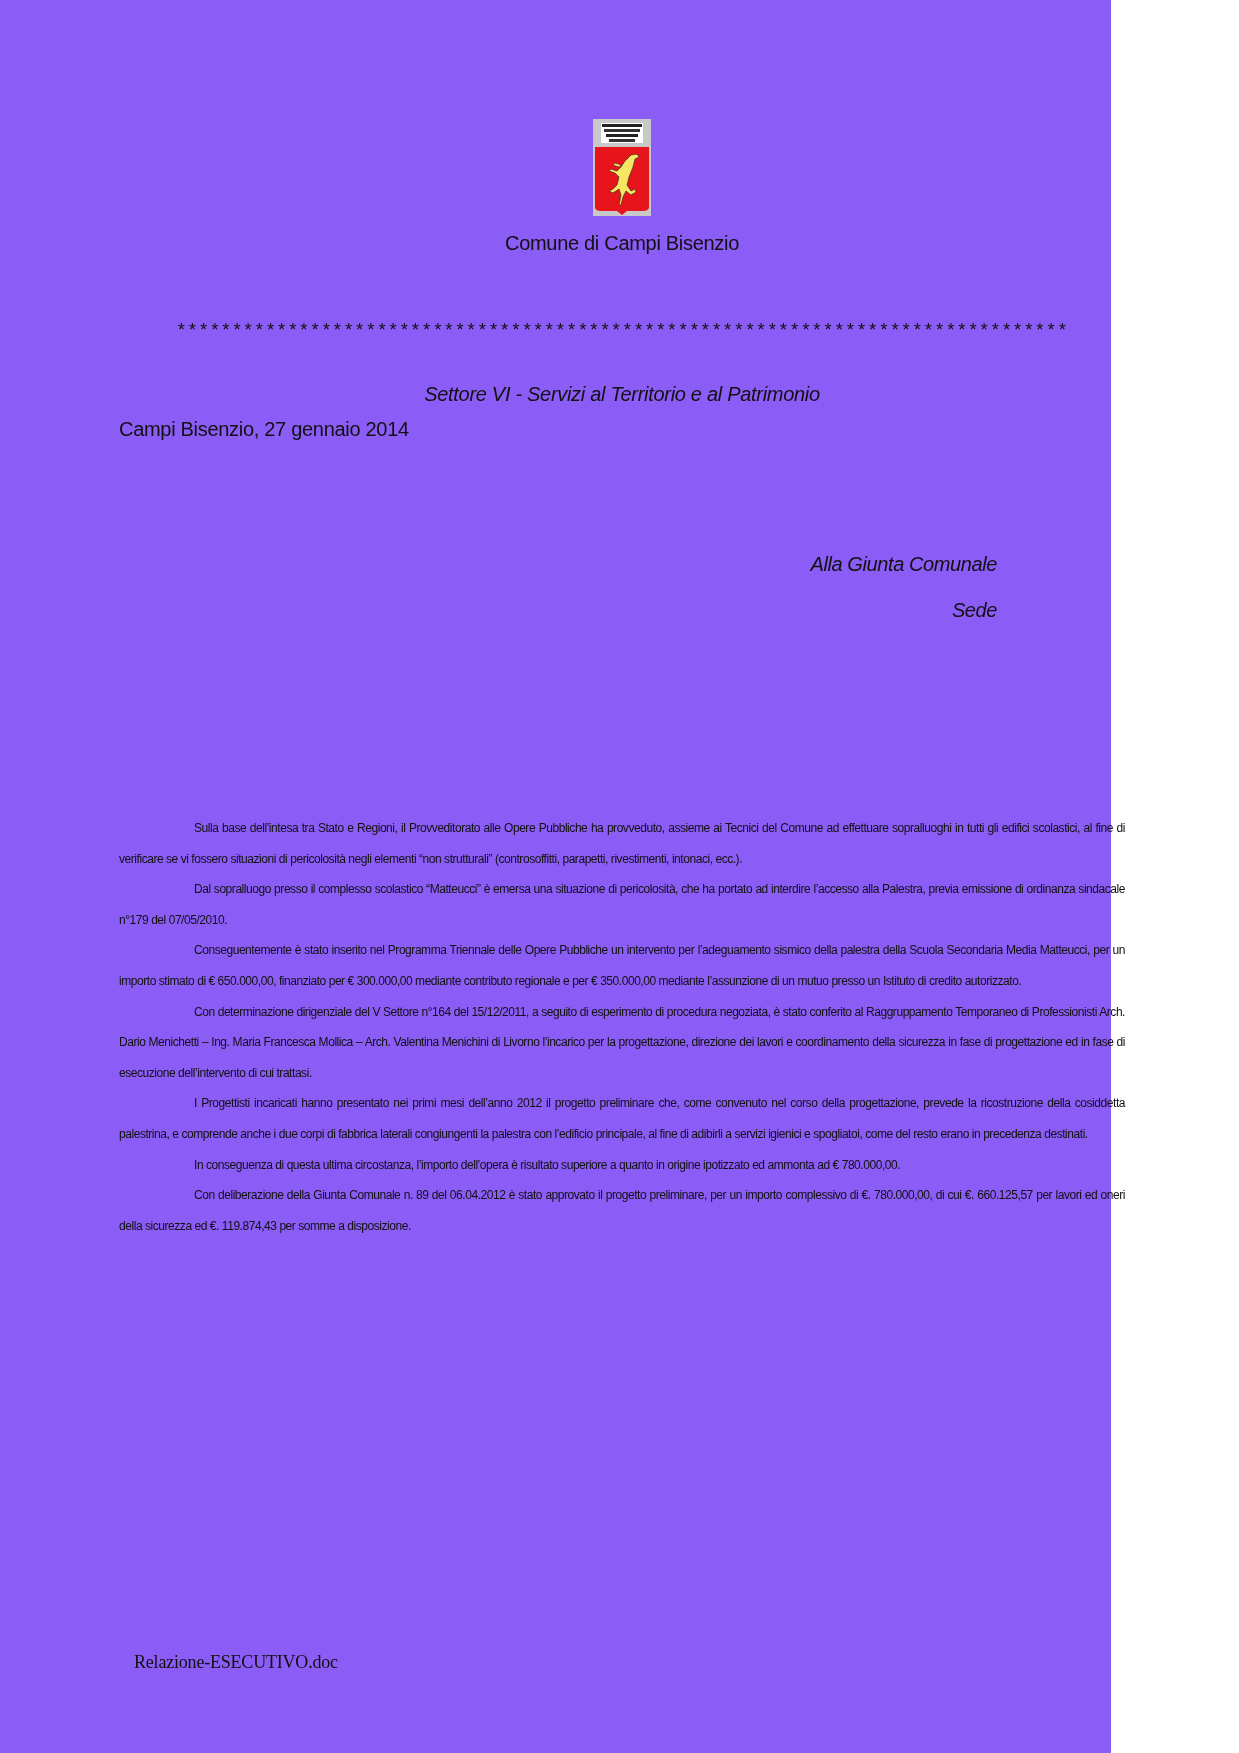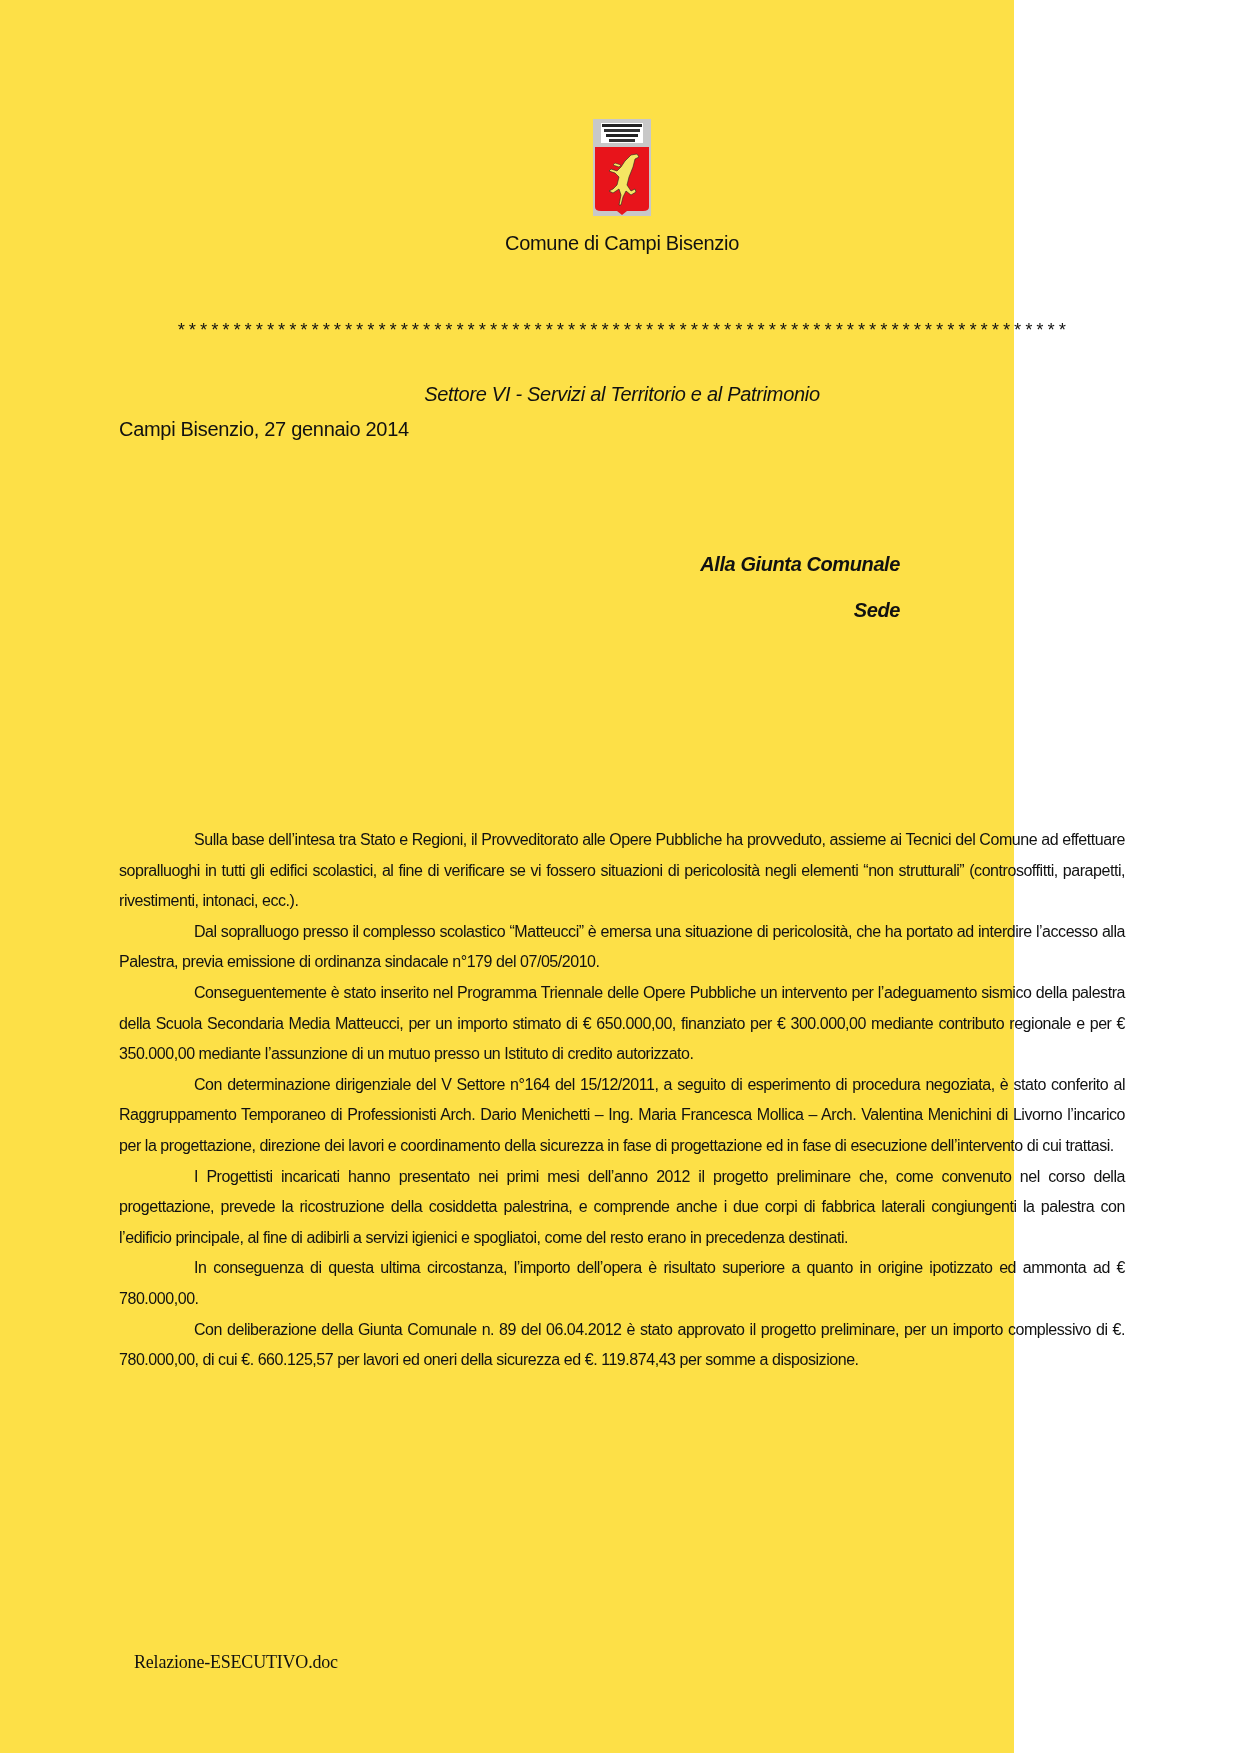--- a/index.html
+++ b/index.html
@@ -1,37 +1,37 @@
 <!DOCTYPE html>
 <html><head>
 <meta charset="utf-8">
 <style>
   html, body { margin: 0; padding: 0; background: #ffffff; }
   body { width: 1239px; height: 1753px; position: relative; overflow: hidden; color: #111; }
-  .page { position: absolute; left: 0; top: 0; width: 1014px; height: 1753px; background: #fde047; }
+  .page { position: absolute; left: 0; top: 0; width: 1111px; height: 1753px; background: #8b5cf6; }
   .sans { font-family: "Liberation Sans", "DejaVu Sans", sans-serif; }
   .serif { font-family: "Liberation Serif", "DejaVu Serif", serif; }
 
   .logo { position: absolute; left: 593px; top: 119px; width: 58px; height: 97px; }
 
   .center-line { position: absolute; left: 119px; width: 1006px; text-align: center; font-size: 20px; letter-spacing: -0.3px; }
   .title1 { top: 232px; }
   .title2 { top: 279px; }
   .stars { position: absolute; left: 119px; width: 1006px; top: 320px; font-size: 18px; letter-spacing: 0.35px; white-space: nowrap; overflow: hidden; text-align: center; font-family: "Liberation Mono", "DejaVu Sans Mono", monospace; line-height: 22px; }
   .sector { top: 371px; font-style: italic; margin-top: 12px; }
 
   .date { position: absolute; left: 119px; top: 418px; font-size: 20px; letter-spacing: -0.3px; }
 
-  .recip { position: absolute; right: 114px; font-size: 20px; font-style: italic; font-weight: bold; text-align: right; letter-spacing: -0.4px; }
+  .recip { position: absolute; right: 114px; font-size: 20px; font-style: italic; font-weight: normal; text-align: right; letter-spacing: -0.4px; }
   .recip1 { top: 553px; }
   .recip2 { top: 599px; }
 
   .subject { position: absolute; left: 119px; width: 1006px; top: 690px; font-size: 20px; font-weight: bold; line-height: 38px; text-align: justify; letter-spacing: -0.5px; }
 
-  .body { position: absolute; left: 119px; width: 1006px; top: 813px; font-size: 16px; line-height: 30.6px; letter-spacing: -0.45px; margin-top: 12px; }
+  .body { position: absolute; left: 119px; width: 1006px; top: 813px; font-size: 12px; line-height: 30.6px; letter-spacing: -0.45px; }
   .body p { margin: 0; text-align: justify; text-indent: 75px; }
 
   .footer { position: absolute; left: 134px; top: 1652px; font-size: 18px; letter-spacing: -0.2px; }
 </style>
 </head>
 <body>
 
 <div class="page">
 
   <svg class="logo" viewBox="0 0 58 97" xmlns="http://www.w3.org/2000/svg">

